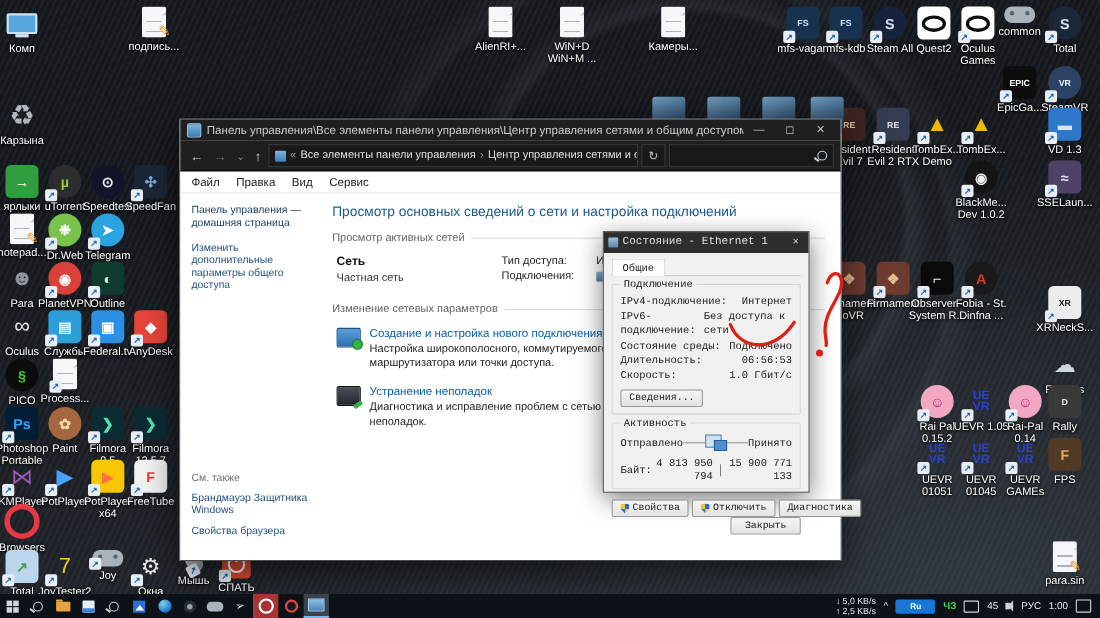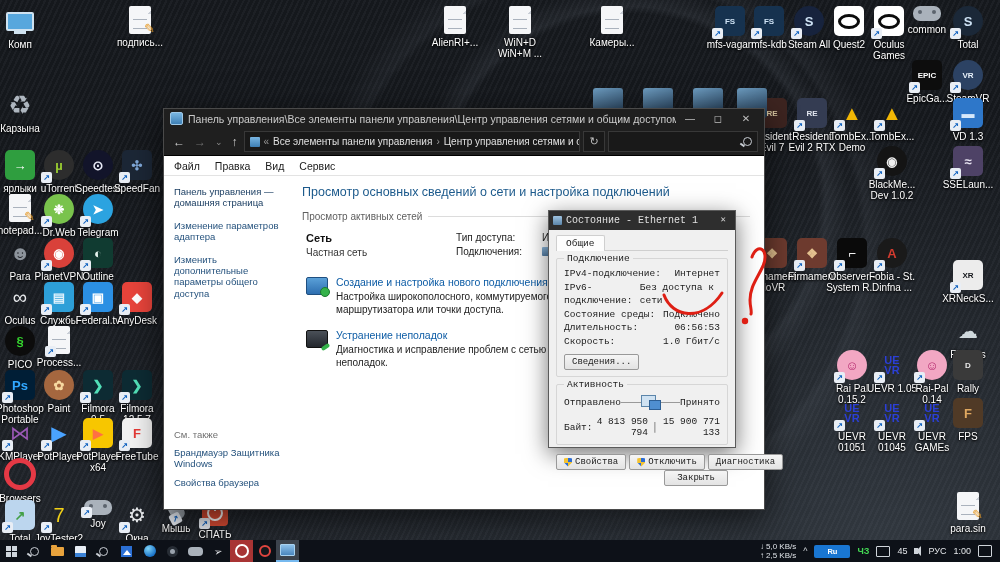--- a/index.html
+++ b/index.html
@@ -513,21 +513,20 @@
     <div class="mbar">
         <span>Файл</span>
         <span>Правка</span>
         <span>Вид</span>
         <span>Сервис</span>
       </div>
     <div class="cbody">
       <div class="side">
         <div id="side-items">
             <div class="sitem first">Панель управления — домашняя страница</div>
-            <div class="sitem">Изменение параметров адаптера</div>
             <div class="sitem">Изменить дополнительные параметры общего доступа</div>
           </div>
         <div class="seealso">
           <div class="hdr">См. также</div>
           <div id="see-links">
               <div class="lnk">Брандмауэр Защитника Windows</div>
               <div class="lnk">Свойства браузера</div>
             </div>
         </div>
       </div>
@@ -544,20 +543,24 @@
           </div>
           <div class="netright">
             <span>Тип доступа:</span>
             <span>Интернет</span>
             <span>Подключения:</span>
             <span class="ethlink">
                 <span class="ethico"></span>
                 <span>Ethernet 1</span>
               </span>
           </div>
+        </div>
+        <div class="secrow">
+          <span class="st">Изменение сетевых параметров</span>
+            <div class="ln"></div>
         </div>
         <div class="action">
           <span class="aico a1"></span>
           <div>
             <div class="atitle">Создание и настройка нового подключения или сети</div>
             <div class="adesc">Настройка широкополосного, коммутируемого или VPN-подключения либо настройка маршрутизатора или точки доступа.</div>
           </div>
         </div>
         <div class="action">
           <span class="aico a2"></span>

